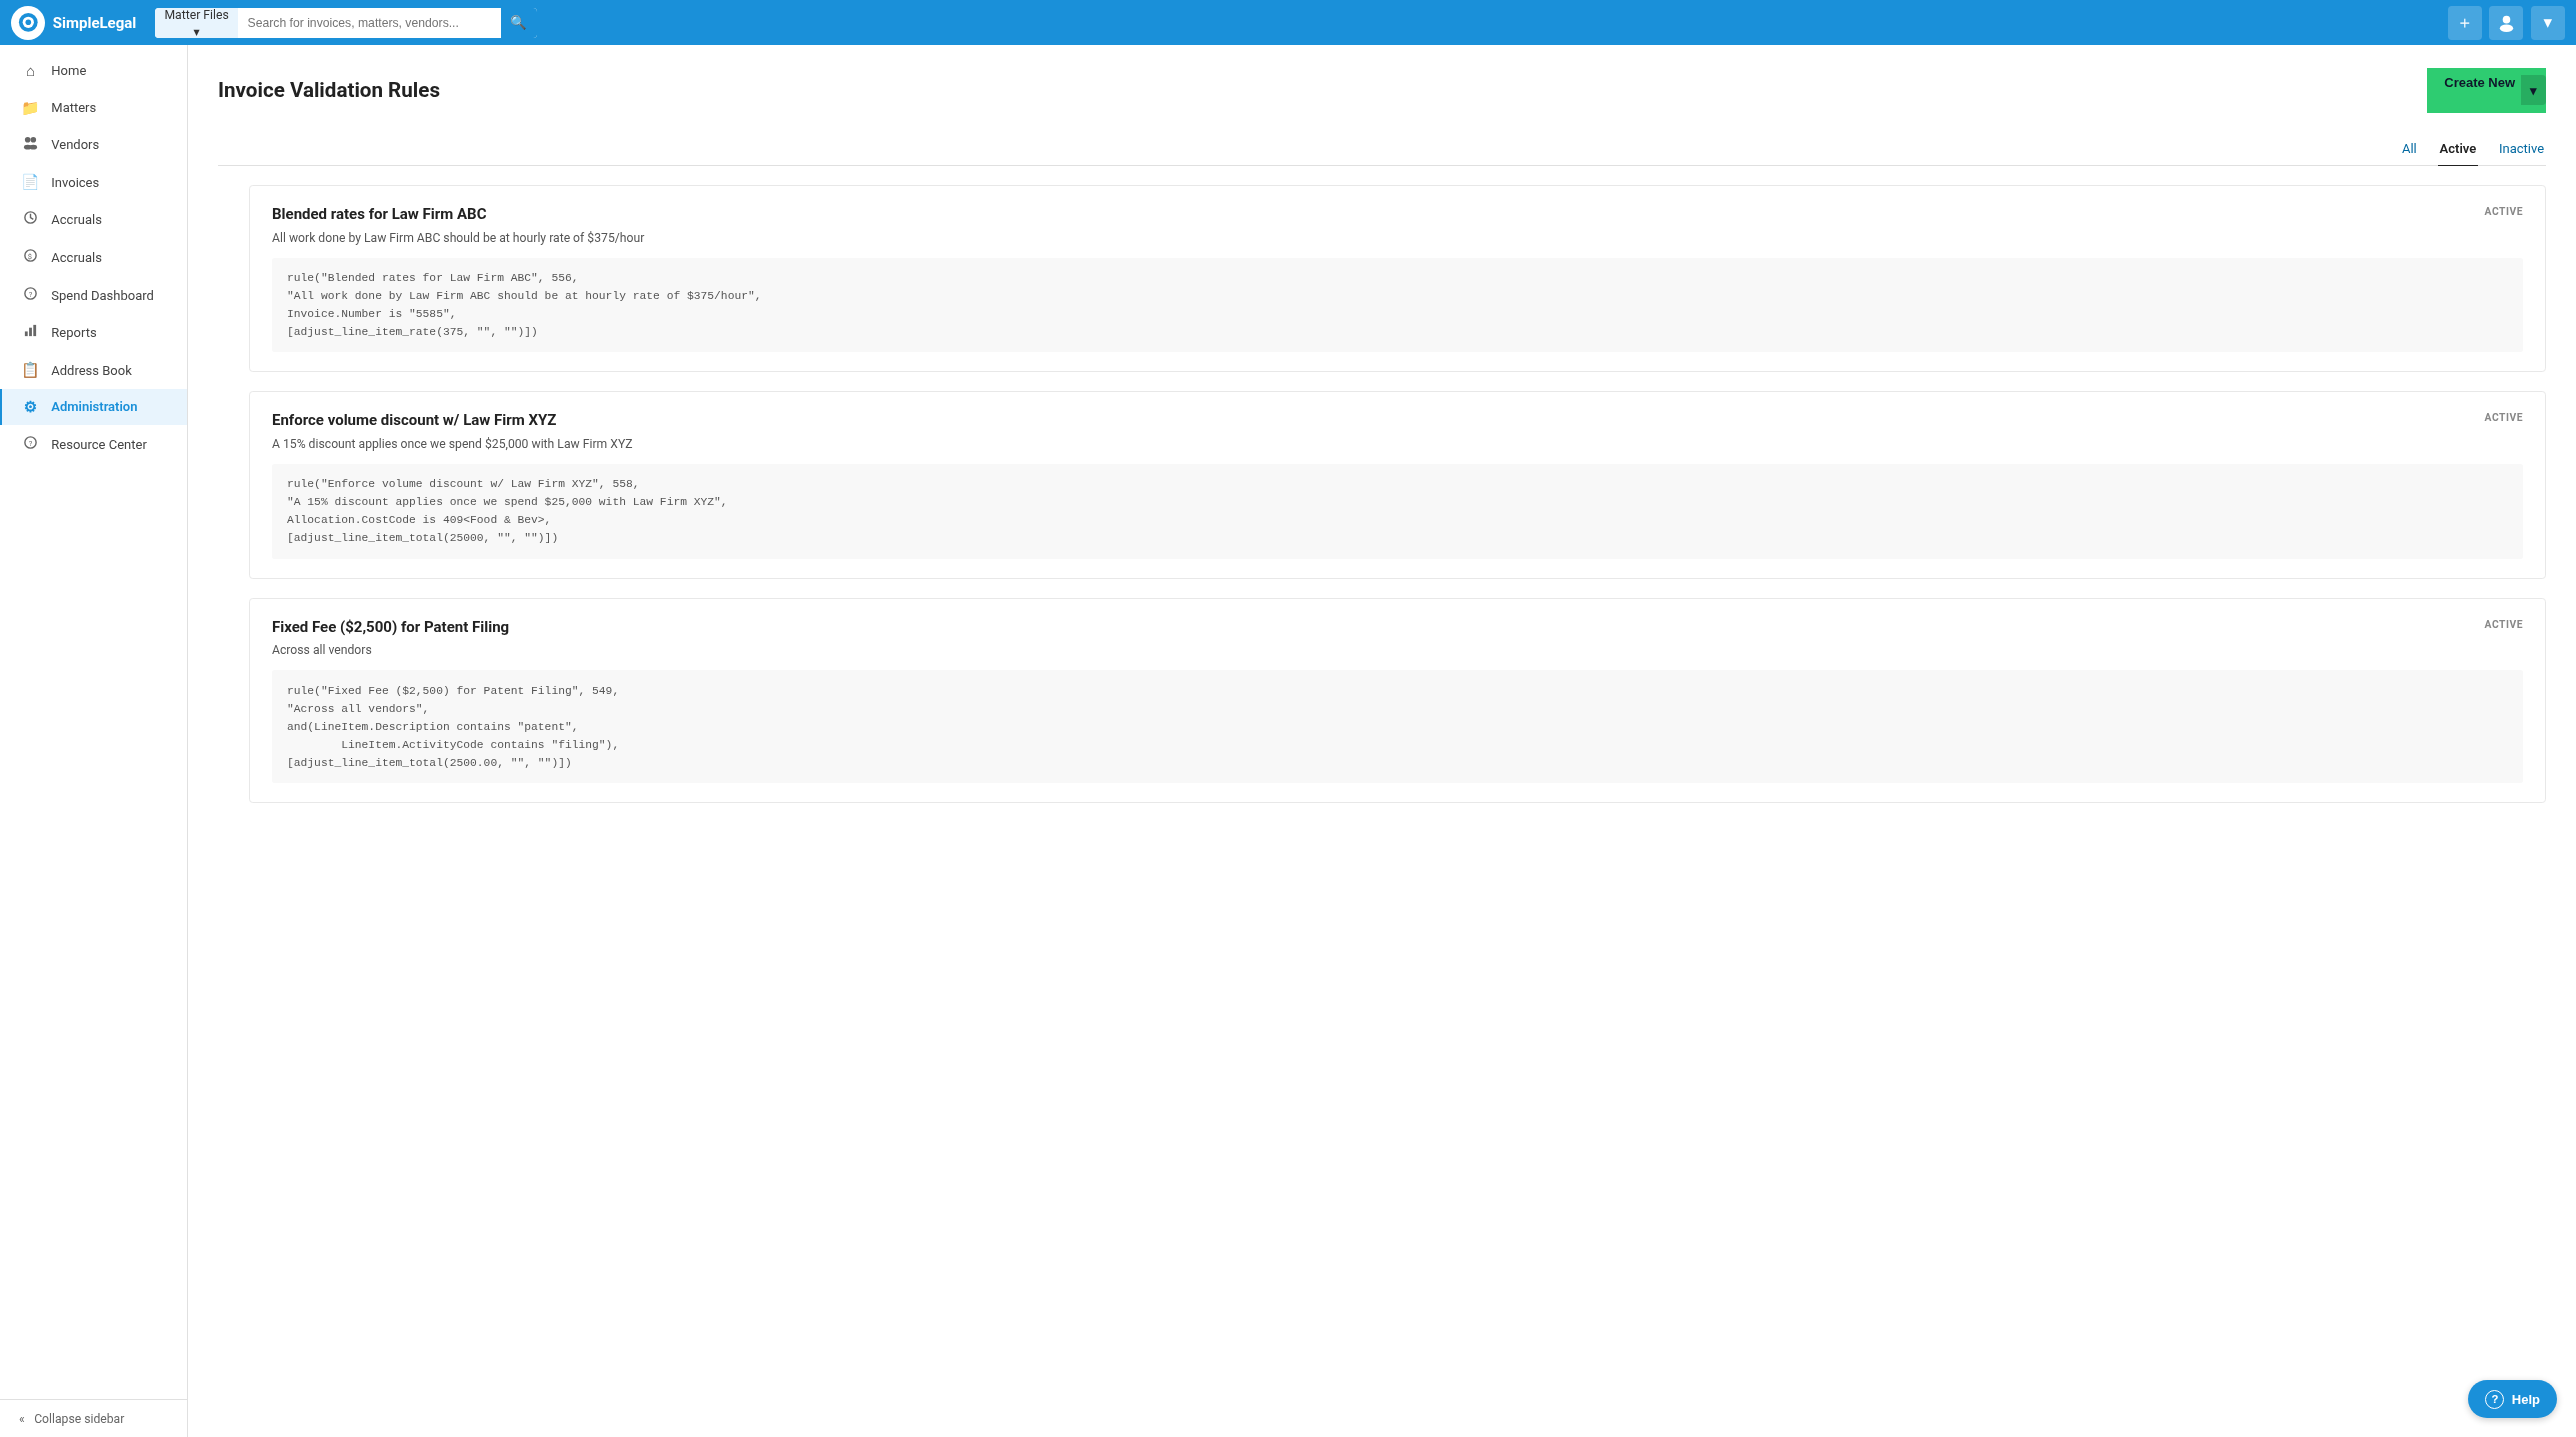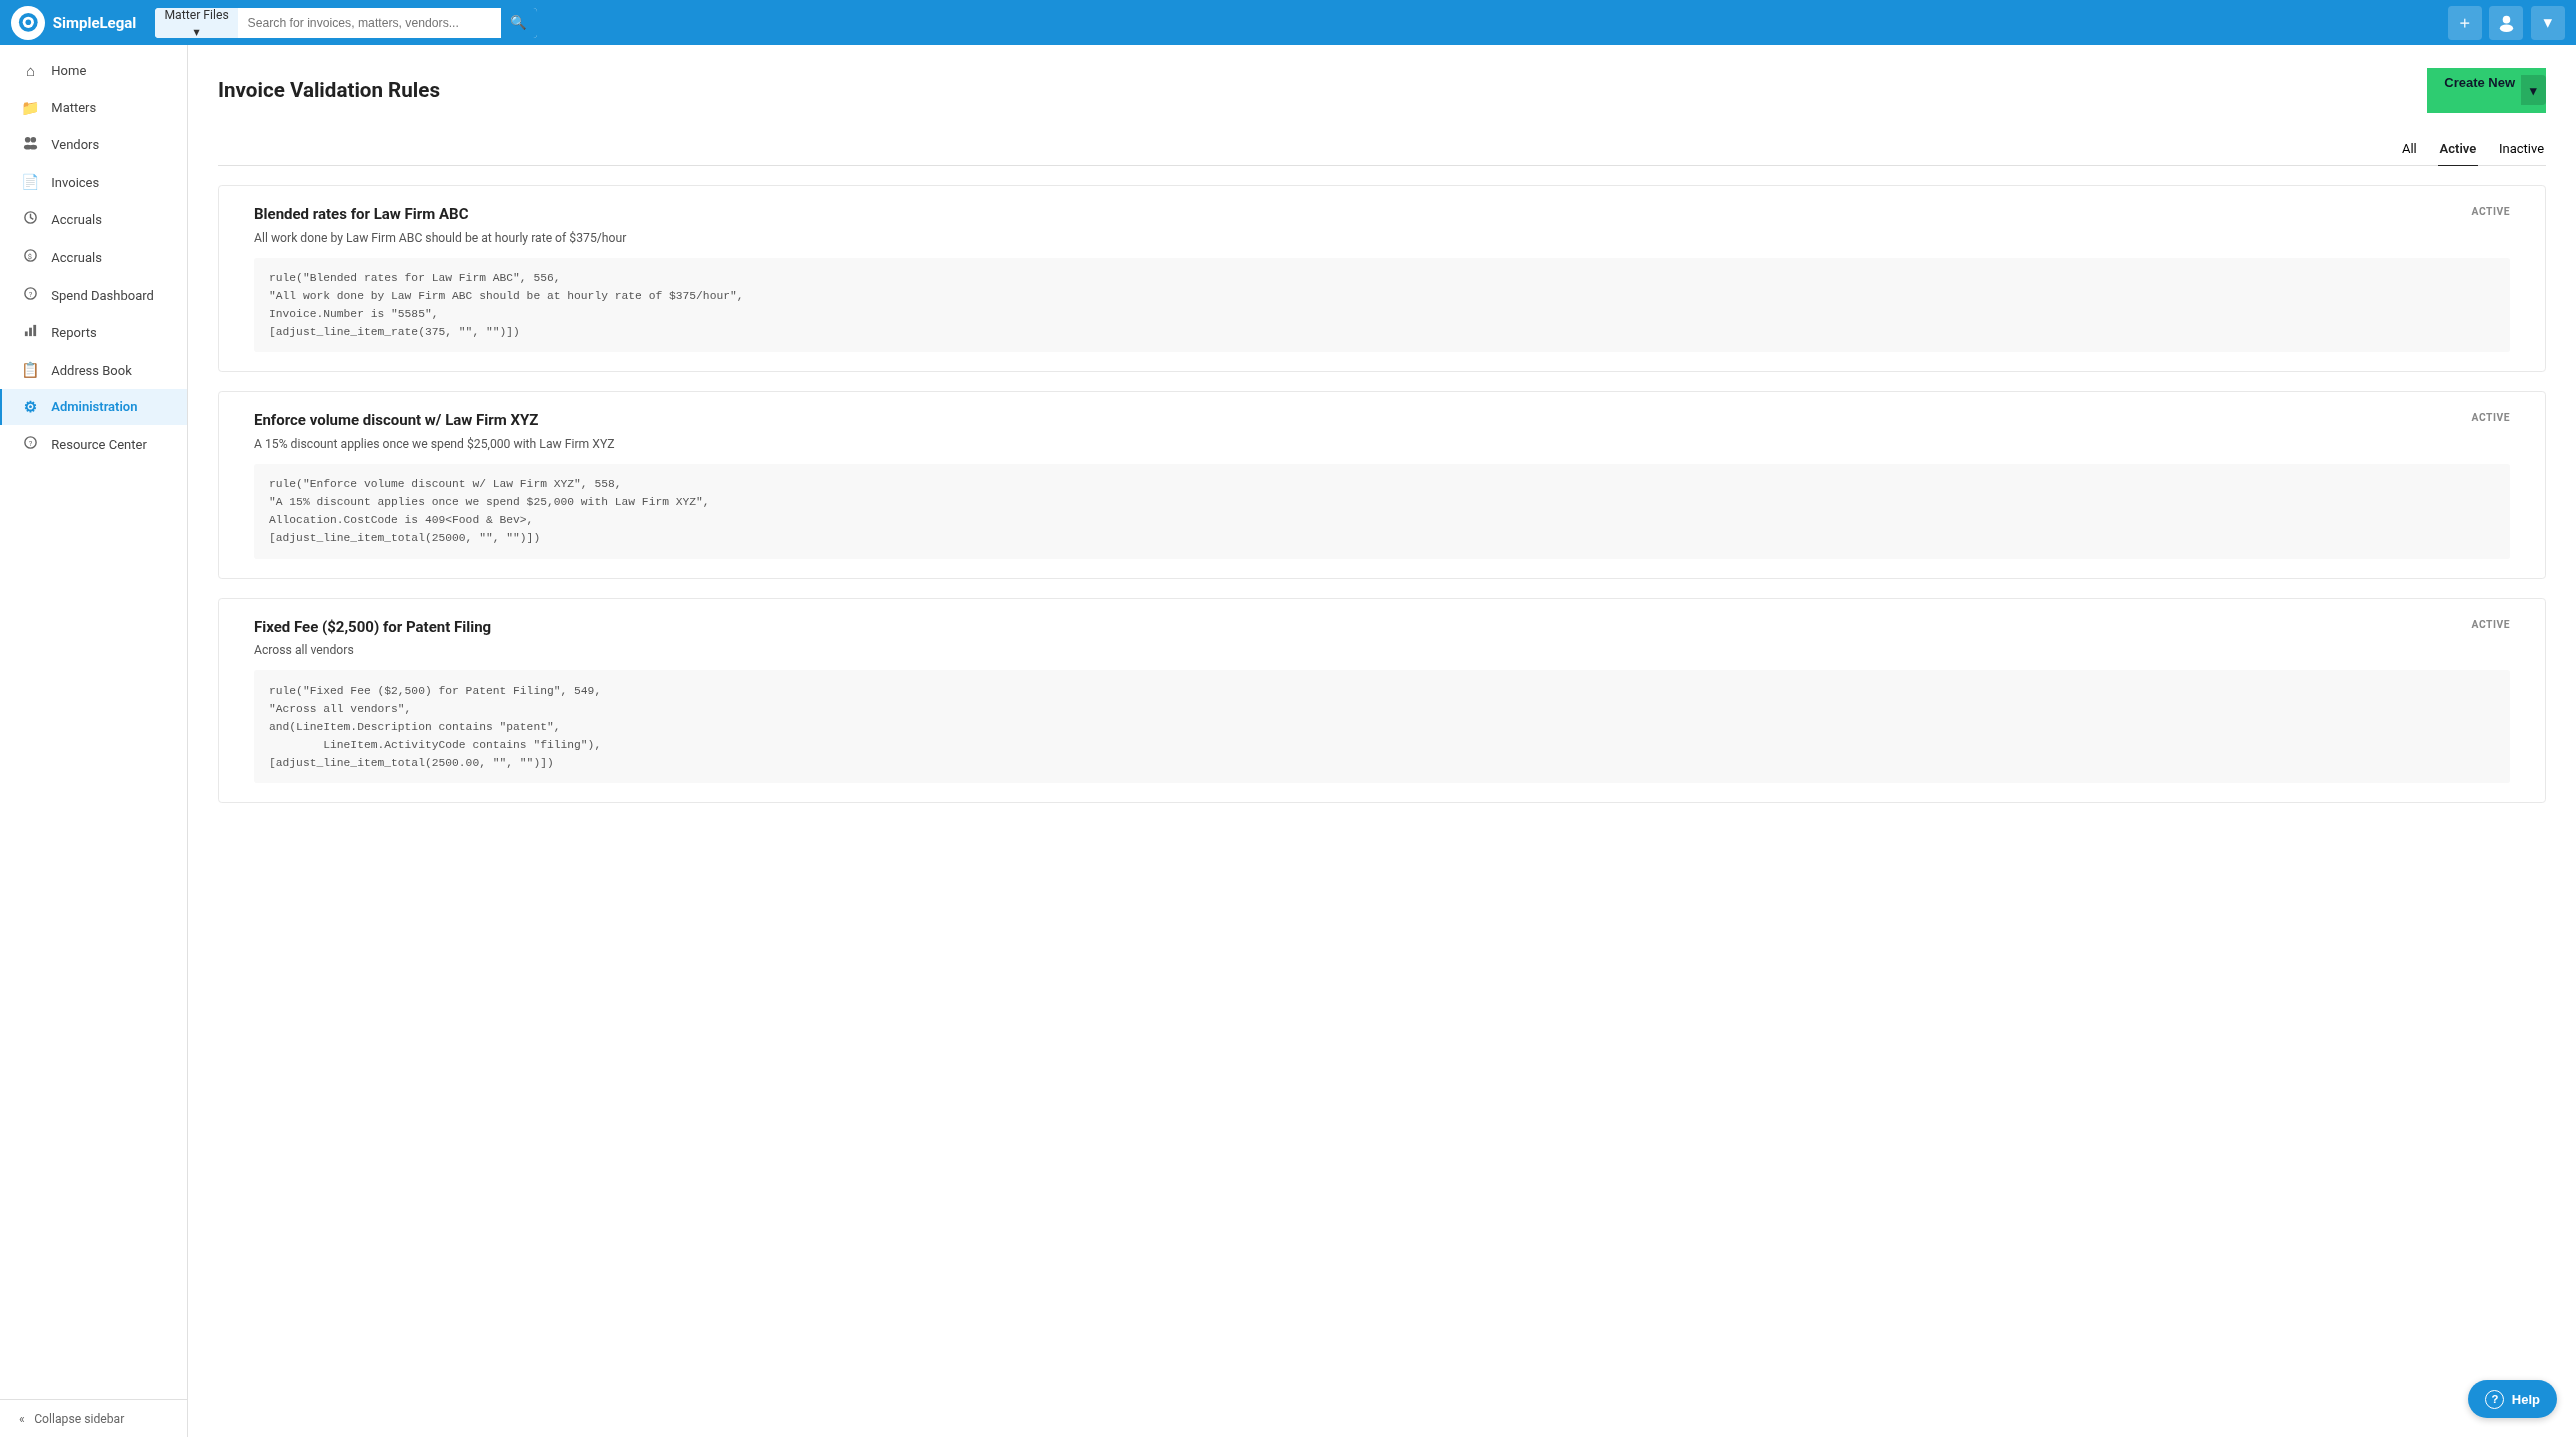--- a/index.html
+++ b/index.html
@@ -165,39 +165,40 @@
     
     .filter-tabs {
       display: flex; gap: 19px;
       justify-content: flex-end;
       margin-bottom: 19px;
       border-bottom: 0.9px solid #e0e0e0;
       padding-bottom: 0;
     }
     .filter-tab {
       font-size: 13px;
-      color: #000000;
+      color: #0369a1;
       padding: 5.6px 1.9px 9.4px;
       cursor: pointer;
       border-bottom: 1.9px solid transparent;
       margin-bottom: -0.9px;
     }
     .filter-tab.active {
       color: #222;
       font-weight: 600;
       border-bottom-color: #222;
     }
 
     
     .rule-card {
       border: 0.9px solid #e8e8e8;
       border-radius: 3.8px;
-      padding: 19px 35px;
+      padding: 19px 22px;
       margin-bottom: 19px;
       background: white;
+      margin-left: 31px;
     }
     .rule-header {
       display: flex;
       justify-content: space-between;
       align-items: flex-start;
       margin-bottom: 7.5px;
     }
     .rule-title {
       font-size: 15px;
       font-weight: 700;

